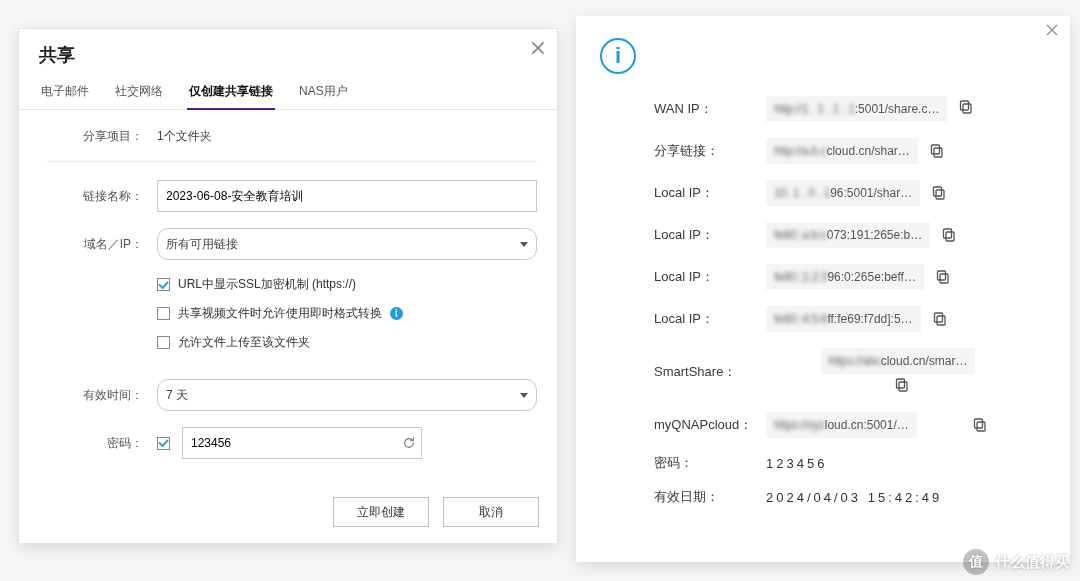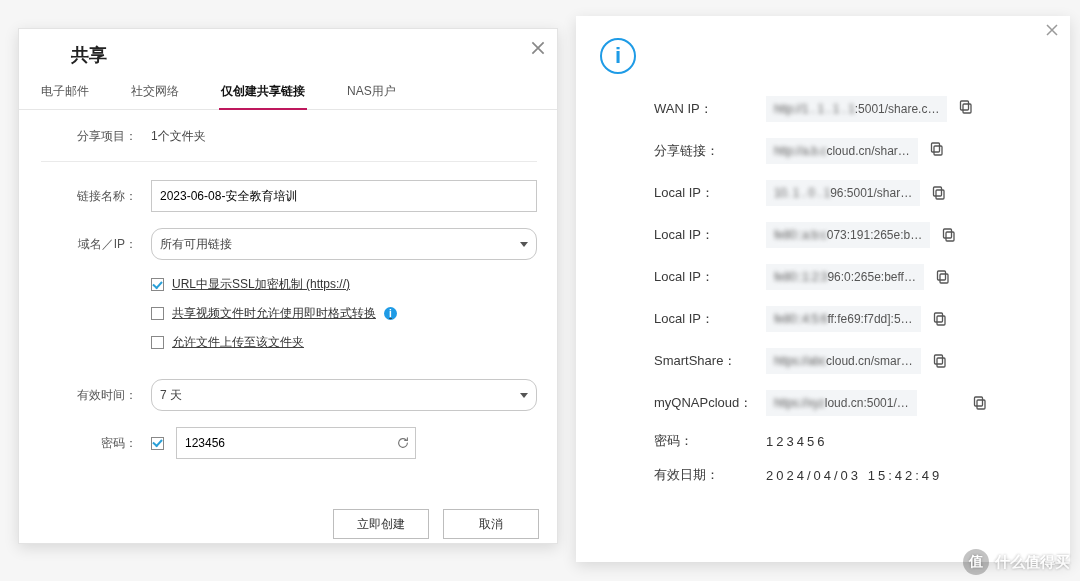--- a/index.html
+++ b/index.html
@@ -4,31 +4,31 @@
 <style>
   * { box-sizing: border-box; font-family: "Microsoft YaHei", "PingFang SC", Arial, sans-serif; }
   body { margin: 0; background: #f6f6f6; width: 1080px; height: 581px; overflow: hidden; position: relative; }
   .stage { position: relative; width: 1080px; height: 581px; }
 
   
   .dlg-left {
     position: absolute; left: 18px; top: 28px; width: 540px; height: 516px;
     background: #fff; border: 1px solid #e3e3e3; box-shadow: 0 4px 14px rgba(0,0,0,.12);
   }
-  .dlg-title { padding: 14px 20px 10px; font-size: 18px; font-weight: 700; color: #222; position: relative; margin-left: 32px; }
+  .dlg-title { padding: 14px 20px 10px; font-size: 18px; font-weight: 700; color: #222; position: relative; }
   .dlg-close { position: absolute; right: 10px; top: 10px; width: 18px; height: 18px; color: #888; cursor: pointer; }
   .dlg-close svg { width: 100%; height: 100%; }
 
-  .tabs { display: flex; gap: 38px; padding: 0 20px; border-bottom: 1px solid #e6e6e6; font-size: 12px; color: #555; }
+  .tabs { display: flex; gap: 22px; padding: 0 20px; border-bottom: 1px solid #e6e6e6; font-size: 12px; color: #555; }
   .tab { padding: 6px 2px 8px; cursor: pointer; }
-  .tab.active { color: #111; font-weight: 700; border-bottom: 2px solid #be185d; margin-bottom: -1px; }
-
-  .form { padding: 18px 20px 0 22px; font-size: 12px; color: #444; }
+  .tab.active { color: #111; font-weight: 700; border-bottom: 2px solid #4c1d95; margin-bottom: -1px; }
+
+  .form { padding: 18px 20px 0 28px; font-size: 12px; color: #444; }
   .row { display: flex; align-items: center; margin-bottom: 16px; }
-  .row.top { align-items: flex-end; text-decoration: underline; }
+  .row.top { align-items: flex-end; }
   .lbl { width: 110px; text-align: right; padding-right: 14px; color: #555; flex-shrink: 0; }
   .val { flex: 1; }
   .divider { height: 1px; background: #eaeaea; margin: 4px 0 18px; }
 
   input[type=text], .select {
     width: 100%; height: 32px; border: 1px solid #c8c8c8; padding: 0 8px; font-size: 12px; background: #fff;
   }
   .select { display: flex; align-items: center; justify-content: space-between; cursor: pointer; border-radius: 11px; }
   .caret { width: 0; height: 0; border-left: 4px solid transparent; border-right: 4px solid transparent; border-top: 5px solid #555; }
 
@@ -36,21 +36,21 @@
   .chkbox { width: 13px; height: 13px; border: 1px solid #888; display: inline-flex; align-items: center; justify-content: center; background:#fff; cursor:pointer; }
   .chkbox.on::after { content: ""; width: 7px; height: 4px; border-left: 2px solid #2aa0d8; border-bottom: 2px solid #2aa0d8; transform: rotate(-48deg); margin-top:-2px; }
   .info-dot { width: 13px; height: 13px; border-radius: 50%; background: #1e9be6; color: #fff; font-size: 10px; font-weight: 700; display: inline-flex; align-items: center; justify-content: center; }
 
   .pw-wrap { display: flex; align-items: center; gap: 12px; }
   .pw-input-wrap { position: relative; width: 240px; }
   .pw-input-wrap input { width: 100%; padding-right: 26px; }
   .refresh { position: absolute; right: 6px; top: 50%; transform: translateY(-50%); width: 14px; height: 14px; color: #777; cursor: pointer; }
   .refresh svg { width: 100%; height: 100%; }
 
-  .btnbar { position: absolute; right: 18px; bottom: 4px; display: flex; gap: 14px; }
+  .btnbar { position: absolute; right: 18px; bottom: 16px; display: flex; gap: 14px; }
   .btn { min-width: 96px; height: 30px; border: 1px solid #bdbdbd; background: #fff; font-size: 12px; color: #333; cursor: pointer; }
 
   
   .panel-right {
     position: absolute; left: 576px; top: 16px; width: 494px; height: 546px;
     background: #fff; box-shadow: 0 4px 14px rgba(0,0,0,.12);
   }
   .pr-head { display: flex; align-items: flex-start; padding: 22px 24px 12px; gap: 16px; position: relative; }
   .pr-close { position: absolute; right: 10px; top: 6px; width: 16px; height: 16px; color: #9a9a9a; cursor: pointer; }
   .pr-close svg { width: 100%; height: 100%; }
@@ -192,21 +192,21 @@
             <span class="copy">
               <svg viewBox="0 0 16 16">
                 <rect x="5" y="5" width="8" height="9" rx="1" fill="none" stroke="currentColor" stroke-width="1.3"></rect>
                 <rect x="2.5" y="2" width="8" height="9" rx="1" fill="none" stroke="currentColor" stroke-width="1.3"></rect>
               </svg>
             </span>
           </div>
         </div>
         <div class="pr-row">
           <div class="pr-label">分享链接：</div>
-          <div class="pr-value" style="display:flex;">
+          <div class="pr-value" style="display:flex;align-items:center;">
             <div class="linkbox">
               <span class="blur">http://a.b.c</span>
               <span>cloud.cn/shar…</span>
             </div>
             <span class="copy">
               <svg viewBox="0 0 16 16">
                 <rect x="5" y="5" width="8" height="9" rx="1" fill="none" stroke="currentColor" stroke-width="1.3"></rect>
                 <rect x="2.5" y="2" width="8" height="9" rx="1" fill="none" stroke="currentColor" stroke-width="1.3"></rect>
               </svg>
             </span>
@@ -267,21 +267,21 @@
             <span class="copy">
               <svg viewBox="0 0 16 16">
                 <rect x="5" y="5" width="8" height="9" rx="1" fill="none" stroke="currentColor" stroke-width="1.3"></rect>
                 <rect x="2.5" y="2" width="8" height="9" rx="1" fill="none" stroke="currentColor" stroke-width="1.3"></rect>
               </svg>
             </span>
           </div>
         </div>
         <div class="pr-row">
           <div class="pr-label">SmartShare：</div>
-          <div class="pr-value" style="display:flex;align-items:center;">
+          <div class="pr-value" style="display:flex;align-items:center;flex-direction:column;">
             <div class="linkbox">
               <span class="blur">https://abc</span>
               <span>cloud.cn/smar…</span>
             </div>
             <span class="copy">
               <svg viewBox="0 0 16 16">
                 <rect x="5" y="5" width="8" height="9" rx="1" fill="none" stroke="currentColor" stroke-width="1.3"></rect>
                 <rect x="2.5" y="2" width="8" height="9" rx="1" fill="none" stroke="currentColor" stroke-width="1.3"></rect>
               </svg>
             </span>

